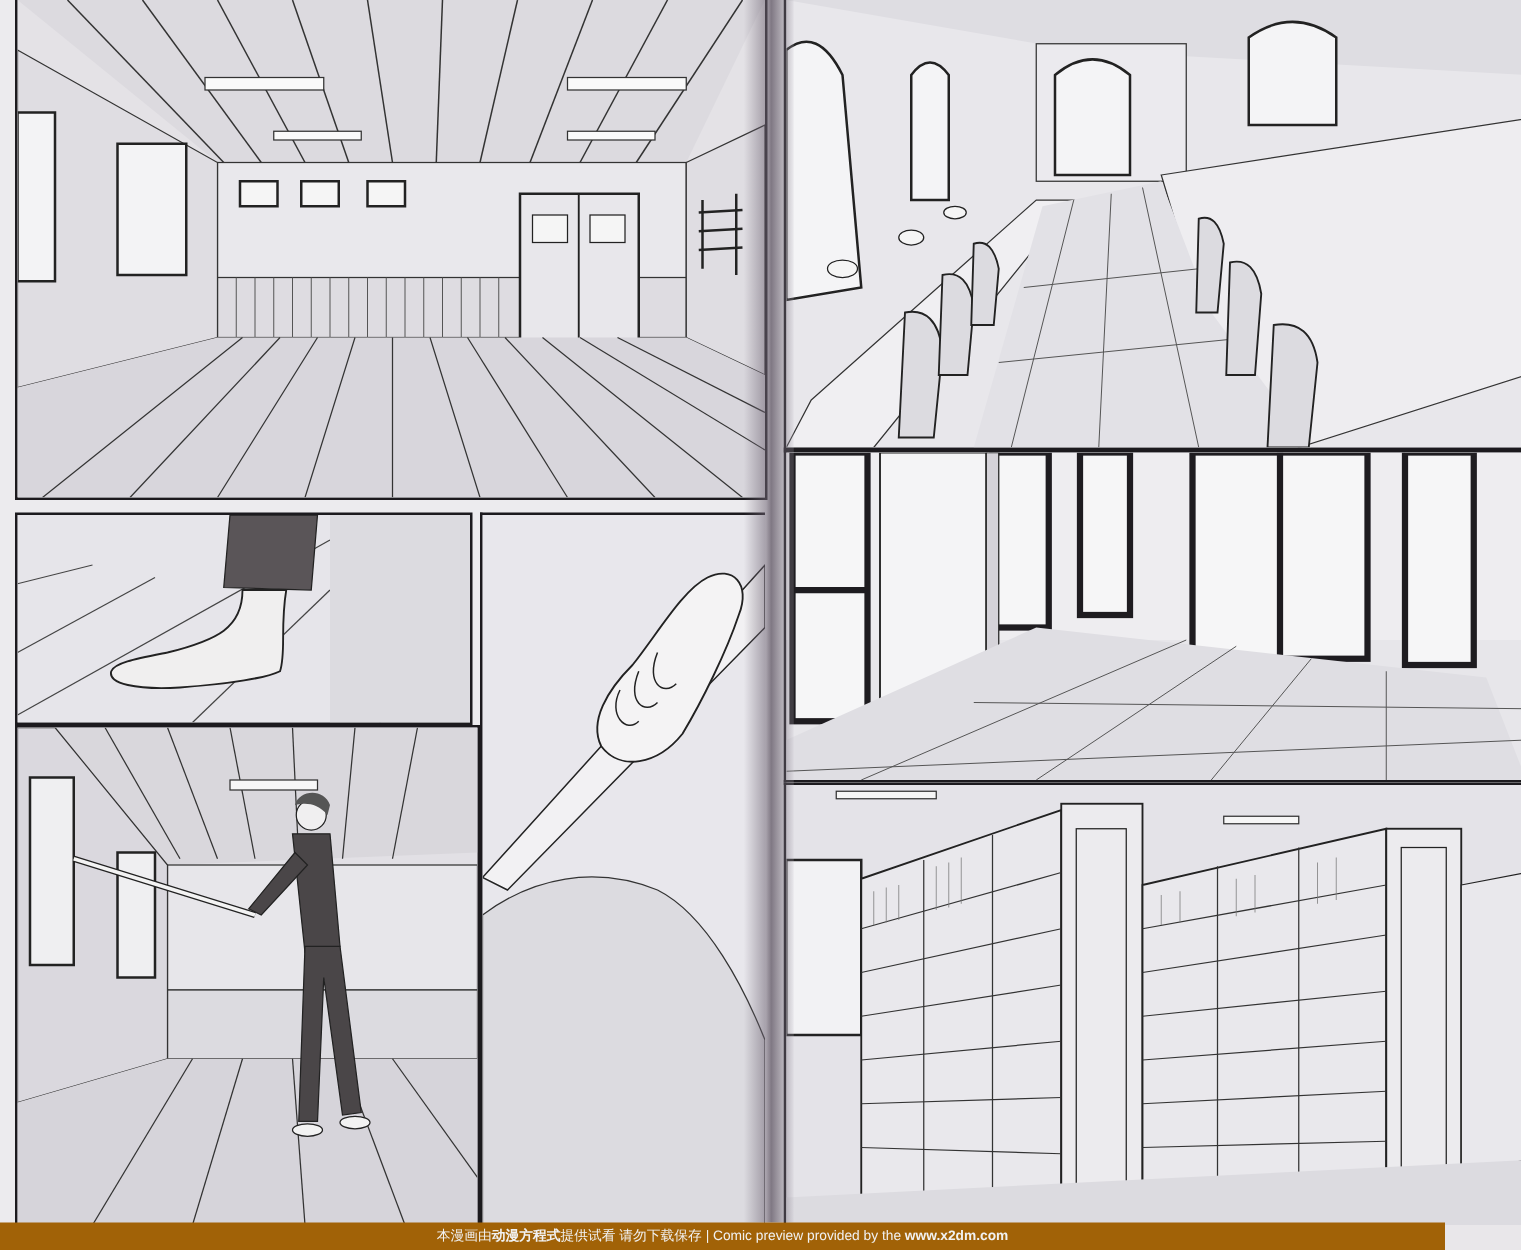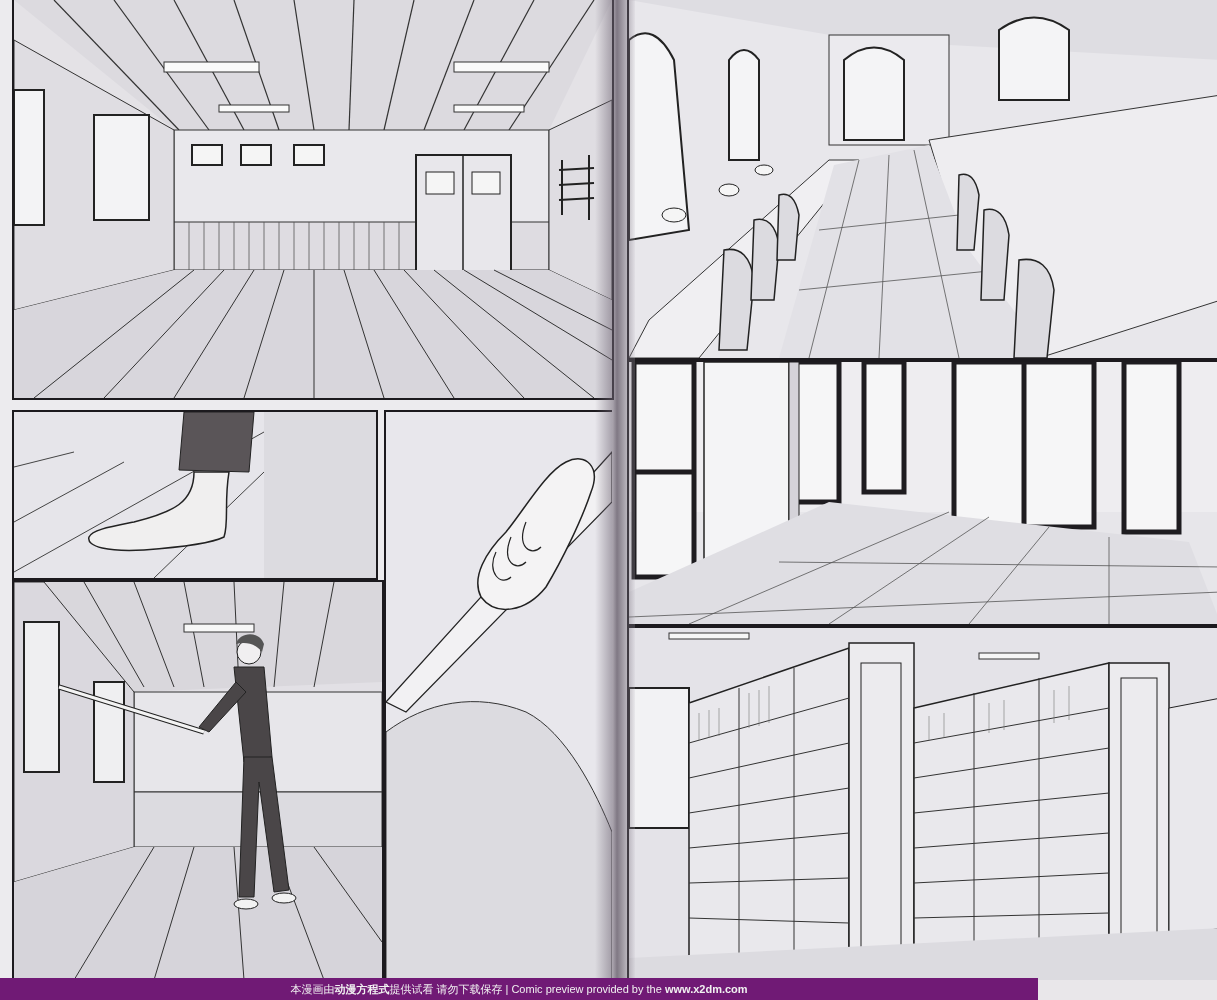--- a/index.html
+++ b/index.html
@@ -4,21 +4,21 @@
 <style>
   html, body { margin:0; padding:0; }
   body { width:1217px; height:1000px; background:#e9e7ea; position:relative; overflow:hidden; font-family:"Liberation Sans", sans-serif; }
   .page { position:absolute; top:0; height:978px; background:#ecebee; }
   .page-left { left:0; width:615px; }
   .page-right { left:615px; width:602px; background:#efeef1; }
   .spine { position:absolute; left:595px; top:0; width:40px; height:978px;
     background:linear-gradient(90deg, rgba(120,110,125,0) 0%, rgba(110,100,115,0.55) 45%, rgba(80,70,85,0.7) 55%, rgba(200,195,205,0.2) 100%); }
   .panel { position:absolute; border:2px solid #1c1a1e; overflow:hidden; background:#e6e5ea; }
   .panel svg { position:absolute; left:0; top:0; width:100%; height:100%; }
-  .caption-bar { position:absolute; left:0; top:978px; width:1038px; height:22px; background:#701a75;
+  .caption-bar { position:absolute; left:0; top:978px; width:1156px; height:22px; background:#a16207;
     color:#f1f1f1; font-size:11px; line-height:22px; text-align:center; }
   .caption-bar b { font-weight:bold; }
 </style>
 </head>
 <body>
 
 <div class="page page-left">
 
   <div class="panel" style="left:12px; top:-2px; width:598px; height:398px;">
     <svg viewBox="0 0 598 398">

